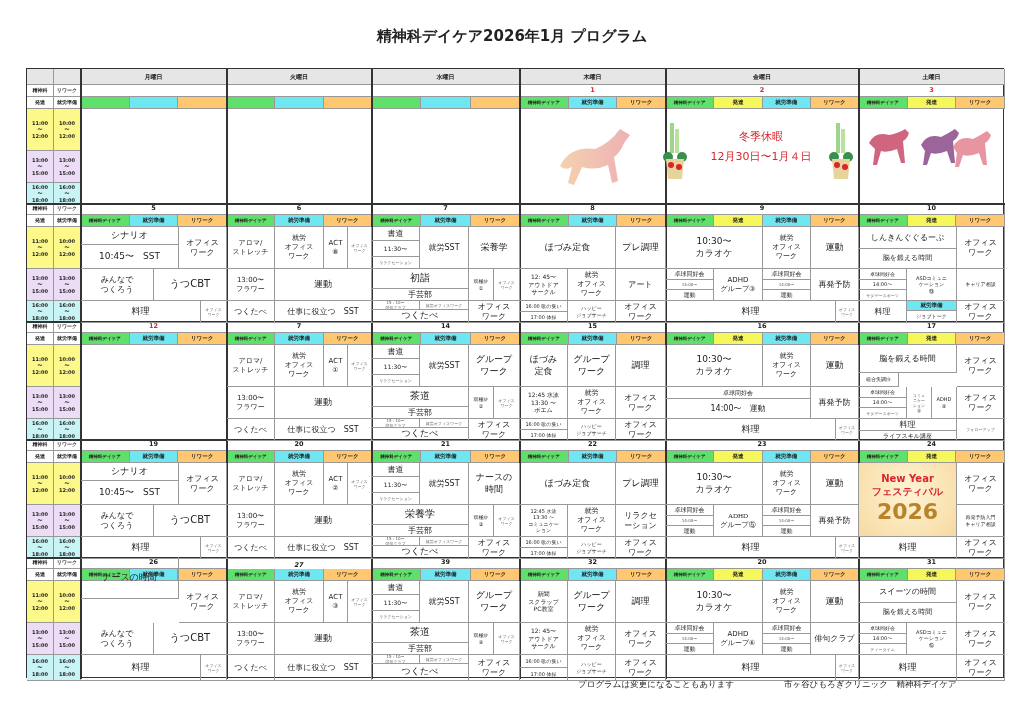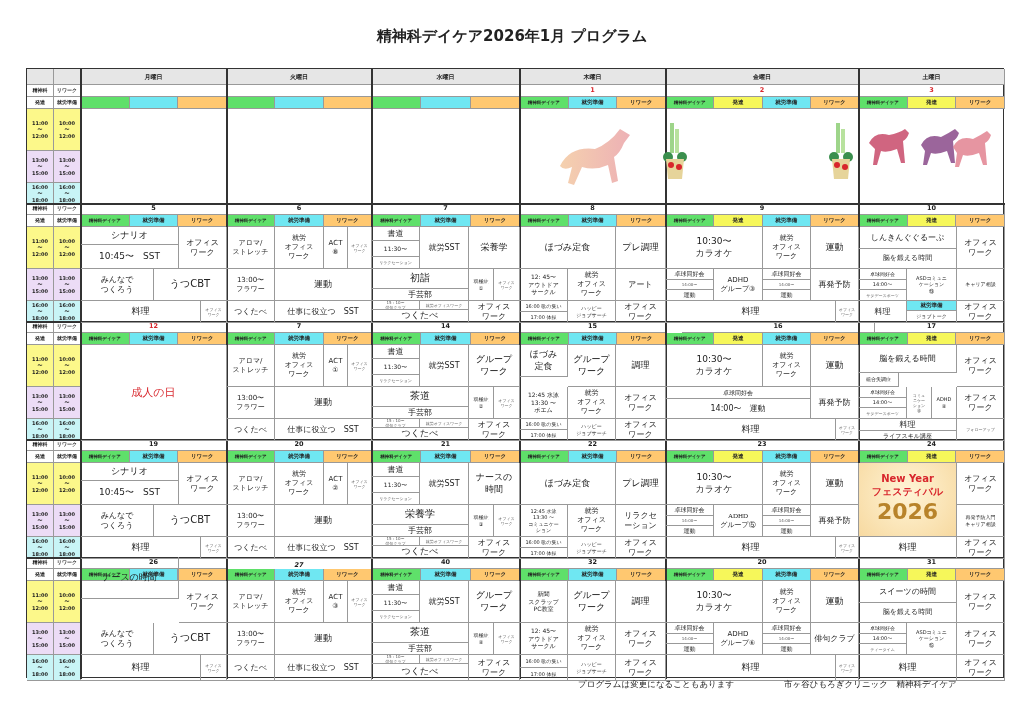--- a/index.html
+++ b/index.html
@@ -173,21 +173,21 @@
     <div class="cell tag t-c" style="left: 248.333px; top: 264px; width: 48.3333px; height: 12px;">就労準備</div>
     <div class="cell tag t-o" style="left: 296.667px; top: 264px; width: 48.3333px; height: 12px;">リワーク</div>
     <div class="cell date" style="left: 345px; top: 252px; width: 148px; height: 12px;">14</div>
     <div class="cell tag t-g" style="left: 345px; top: 264px; width: 49.3333px; height: 12px; font-size: 4.5px;">精神科デイケア</div>
     <div class="cell tag t-c" style="left: 394.333px; top: 264px; width: 49.3333px; height: 12px;">就労準備</div>
     <div class="cell tag t-o" style="left: 443.667px; top: 264px; width: 49.3333px; height: 12px;">リワーク</div>
     <div class="cell date" style="left: 493px; top: 252px; width: 146px; height: 12px;">15</div>
     <div class="cell tag t-g" style="left: 493px; top: 264px; width: 48.6667px; height: 12px; font-size: 4.5px;">精神科デイケア</div>
     <div class="cell tag t-c" style="left: 541.667px; top: 264px; width: 48.6667px; height: 12px;">就労準備</div>
     <div class="cell tag t-o" style="left: 590.333px; top: 264px; width: 48.6667px; height: 12px;">リワーク</div>
-    <div class="cell date" style="left: 655px; top: 252px; width: 193px; height: 12px;">16</div>
+    <div class="cell date" style="left: 639px; top: 252px; width: 193px; height: 12px;">16</div>
     <div class="cell tag t-g" style="left: 639px; top: 264px; width: 48.25px; height: 12px; font-size: 4.5px;">精神科デイケア</div>
     <div class="cell tag t-y" style="left: 687.25px; top: 264px; width: 48.25px; height: 12px;">発達</div>
     <div class="cell tag t-c" style="left: 735.5px; top: 264px; width: 48.25px; height: 12px;">就労準備</div>
     <div class="cell tag t-o" style="left: 783.75px; top: 264px; width: 48.25px; height: 12px;">リワーク</div>
     <div class="cell date" style="left: 832px; top: 252px; width: 146px; height: 12px;">17</div>
     <div class="cell tag t-g" style="left: 832px; top: 264px; width: 48.6667px; height: 12px; font-size: 4.5px;">精神科デイケア</div>
     <div class="cell tag t-y" style="left: 880.667px; top: 264px; width: 48.6667px; height: 12px;">発達</div>
     <div class="cell tag t-o" style="left: 929.333px; top: 264px; width: 48.6667px; height: 12px;">リワーク</div>
     <div class="weeksep" style="top: 252px;"></div>
     <div class="cell lbl" style="left: 0px; top: 370px; width: 27px; height: 12px;">精神科</div>
@@ -261,21 +261,21 @@
 〜
 18:00</div>
     <div class="cell date" style="left: 54px; top: 488px; width: 146px; height: 12px;">26</div>
     <div class="cell tag t-g" style="left: 54px; top: 500px; width: 48.6667px; height: 12px; font-size: 4.5px;">精神科デイケア</div>
     <div class="cell tag t-c" style="left: 102.667px; top: 500px; width: 48.6667px; height: 12px;">就労準備</div>
     <div class="cell tag t-o" style="left: 151.333px; top: 500px; width: 48.6667px; height: 12px;">リワーク</div>
     <div class="cell date" style="left: 200px; top: 488px; width: 145px; height: 17px; font-style: italic;">27</div>
     <div class="cell tag t-g" style="left: 200px; top: 500px; width: 48.3333px; height: 12px; font-size: 4.5px;">精神科デイケア</div>
     <div class="cell tag t-c" style="left: 248.333px; top: 500px; width: 48.3333px; height: 12px;">就労準備</div>
     <div class="cell tag t-o" style="left: 296.667px; top: 500px; width: 48.3333px; height: 12px;">リワーク</div>
-    <div class="cell date" style="left: 345px; top: 488px; width: 148px; height: 12px;">40</div>
+    <div class="cell date" style="left: 345px; top: 488px; width: 148px; height: 12px;">39</div>
     <div class="cell tag t-g" style="left: 345px; top: 500px; width: 49.3333px; height: 12px; font-size: 4.5px;">精神科デイケア</div>
     <div class="cell tag t-c" style="left: 394.333px; top: 500px; width: 49.3333px; height: 12px;">就労準備</div>
     <div class="cell tag t-o" style="left: 443.667px; top: 500px; width: 49.3333px; height: 12px;">リワーク</div>
     <div class="cell date" style="left: 493px; top: 488px; width: 146px; height: 12px;">32</div>
     <div class="cell tag t-g" style="left: 493px; top: 500px; width: 48.6667px; height: 12px; font-size: 4.5px;">精神科デイケア</div>
     <div class="cell tag t-c" style="left: 541.667px; top: 500px; width: 48.6667px; height: 12px;">就労準備</div>
     <div class="cell tag t-o" style="left: 590.333px; top: 500px; width: 48.6667px; height: 12px;">リワーク</div>
     <div class="cell date" style="left: 639px; top: 488px; width: 193px; height: 12px;">20</div>
     <div class="cell tag t-g" style="left: 639px; top: 500px; width: 48.25px; height: 12px; font-size: 4.5px;">精神科デイケア</div>
     <div class="cell tag t-y" style="left: 687.25px; top: 500px; width: 48.25px; height: 12px;">発達</div>
@@ -303,20 +303,24 @@
     </svg>
     <svg width="30" height="64" style="position: absolute; left: 633px; top: 50px;">
       <rect x="10" y="4" width="4" height="30" fill="#9ed58a"></rect>
       <rect x="15" y="10" width="4" height="24" fill="#b8e29e"></rect>
       <circle cx="8" cy="38" r="5" fill="#3b8f4e"></circle>
       <circle cx="22" cy="38" r="5" fill="#3b8f4e"></circle>
       <path d="M6 40 L24 40 L22 60 L8 60Z" fill="#e6d49a"></path>
       <circle cx="11" cy="46" r="3" fill="#d8262c"></circle>
       <circle cx="19" cy="48" r="3" fill="#d8262c"></circle>
     </svg>
+    <div class="abs" style="left: 669px; top: 58px; width: 130px; text-align: center; color: rgb(216, 38, 44); font-size: 11px; line-height: 20px;">
+      <div>冬季休暇</div>
+      <div>12月30日〜1月４日</div>
+    </div>
     <svg width="30" height="64" style="position: absolute; left: 799px; top: 50px;">
       <rect x="10" y="4" width="4" height="30" fill="#9ed58a"></rect>
       <rect x="15" y="10" width="4" height="24" fill="#b8e29e"></rect>
       <circle cx="8" cy="38" r="5" fill="#3b8f4e"></circle>
       <circle cx="22" cy="38" r="5" fill="#3b8f4e"></circle>
       <path d="M6 40 L24 40 L22 60 L8 60Z" fill="#e6d49a"></path>
       <circle cx="11" cy="46" r="3" fill="#d8262c"></circle>
       <circle cx="19" cy="48" r="3" fill="#d8262c"></circle>
     </svg>
     <svg width="140" height="50" style="position: absolute; left: 838px; top: 54px;">
@@ -407,21 +411,20 @@
     <div class="cell f4" style="left: 832px; top: 221px; width: 48px; height: 11px;">サタデースポーツ</div>
     <div class="cell f5" style="left: 880px; top: 200px; width: 50px; height: 32px;">ASDコミュニ
 ケーション
 ⑬</div>
     <div class="cell f5" style="left: 930px; top: 200px; width: 48px; height: 32px;">キャリア相談</div>
     <div class="cell f8" style="left: 832px; top: 232px; width: 48px; height: 22px;">料理</div>
     <div class="cell tag t-c" style="left: 880px; top: 232px; width: 50px; height: 10px;">就労準備</div>
     <div class="cell f5" style="left: 880px; top: 242px; width: 50px; height: 12px;">ジョブトーク</div>
     <div class="cell f8" style="left: 930px; top: 232px; width: 48px; height: 22px;">オフィス
 ワーク</div>
-    <div class="cell f11 red" style="left: 54px; top: 276px; width: 146px; height: 96px;">成人の日</div>
     <div class="cell f7" style="left: 200px; top: 276px; width: 48px; height: 42px;">アロマ/
 ストレッチ</div>
     <div class="cell f7" style="left: 200px; top: 318px; width: 48px; height: 32px;">13:00〜
 フラワー</div>
     <div class="cell f7" style="left: 248px; top: 276px; width: 49px; height: 42px;">就労
 オフィス
 ワーク</div>
     <div class="cell f7" style="left: 297px; top: 276px; width: 24px; height: 42px;">ACT
 ①</div>
     <div class="cell f4" style="left: 321px; top: 276px; width: 24px; height: 42px;">オフィス
@@ -440,21 +443,21 @@
     <div class="cell f5" style="left: 442px; top: 318px; width: 25px; height: 32px;">双極症
 ②</div>
     <div class="cell f4" style="left: 467px; top: 318px; width: 26px; height: 32px;">オフィス
 ワーク</div>
     <div class="cell f4" style="left: 345px; top: 350px; width: 48px; height: 9px;">15：10〜
 俳句クラブ</div>
     <div class="cell f4" style="left: 393px; top: 350px; width: 49px; height: 9px;">就労オフィスワーク</div>
     <div class="cell f9" style="left: 345px; top: 359px; width: 97px; height: 13px;">つくたべ</div>
     <div class="cell f8" style="left: 442px; top: 350px; width: 51px; height: 22px;">オフィス
 ワーク</div>
-    <div class="cell f9" style="left: 493px; top: 276px; width: 48px; height: 32px;">ほづみ
+    <div class="cell f9" style="left: 493px; top: 276px; width: 48px; height: 42px;">ほづみ
 定食</div>
     <div class="cell f9" style="left: 541px; top: 276px; width: 48px; height: 42px;">グループ
 ワーク</div>
     <div class="cell f9" style="left: 589px; top: 276px; width: 50px; height: 42px;">調理</div>
     <div class="cell f6" style="left: 493px; top: 318px; width: 48px; height: 32px;">12:45 水泳
 13:30 〜
 ポエム</div>
     <div class="cell f7" style="left: 541px; top: 318px; width: 48px; height: 32px;">就労
 オフィス
 ワーク</div>

